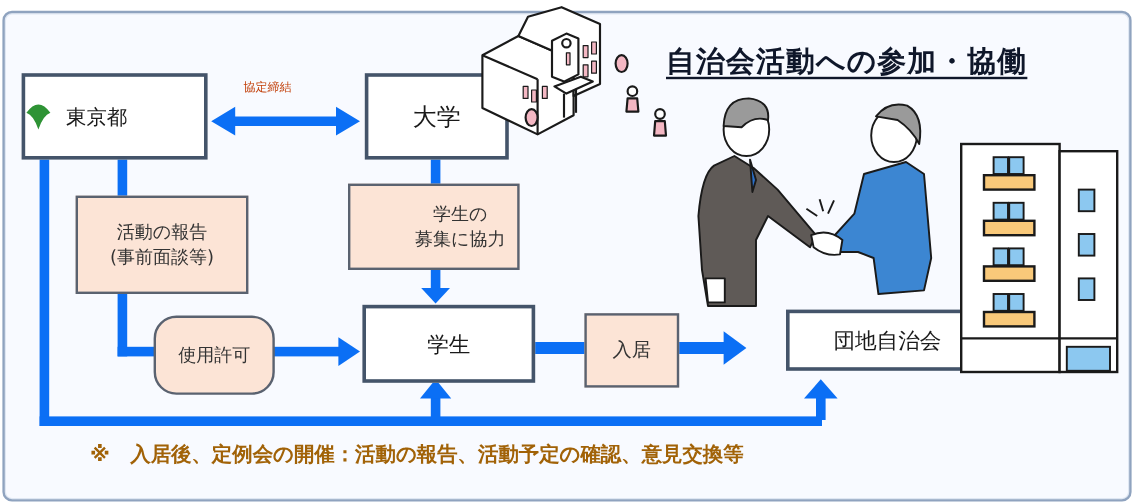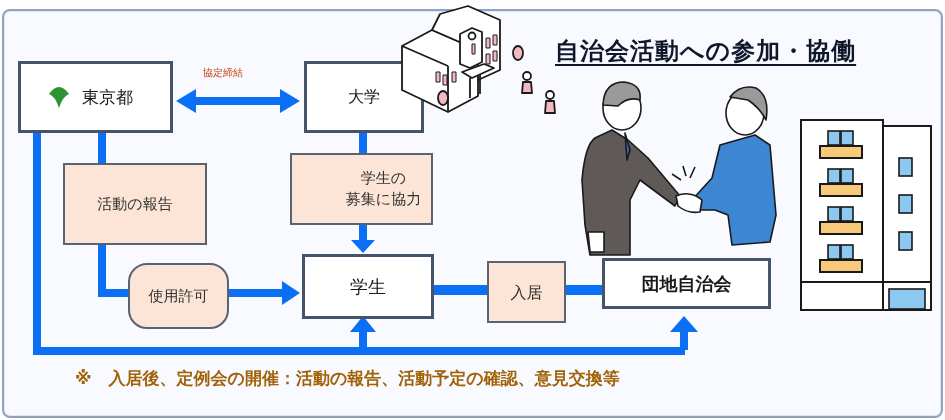--- a/index.html
+++ b/index.html
@@ -41,55 +41,56 @@
     <rect x="359" y="130" width="8" height="24"></rect>
     <rect x="359" y="224" width="8" height="18"></rect>
     <polygon points="351,240 363,253 375,240"></polygon>
 
     <rect x="420" y="285" width="68" height="10"></rect>
     <rect x="565" y="285" width="40" height="10"></rect>
     <polygon points="603,276 622,290 603,304"></polygon>
   </g>
 </svg>
 
-<div class="box" style="left:18px;top:61px;width:155px;height:72px;justify-content:flex-start;padding-left:27px;">
+<div class="box" style="left:18px;top:61px;width:155px;height:72px;justify-content:flex-start;padding-left:0;">
   <svg width="22" height="26" viewBox="0 0 22 26" style="position:static;margin-right:12px;">
     <path d="M1,10 Q11,-4 21,10 Q15,12 11,24 Q7,12 1,10 Z" fill="#2e9335"></path>
   </svg>
   <span style="font-size:17px;">東京都</span>
 </div>
 
 <span class="lbl" style="left:203px;top:66px;">協定締結</span>
 
 <div class="box" style="left:304px;top:61px;width:120px;height:72px;">
-  <span style="font-size:16px;">大学</span>
+  <span style="font-size:20px;">大学</span>
 </div>
 
 <div class="pbox" style="left:63px;top:163px;width:144px;height:82px;flex-direction:column;">
   <span>活動の報告</span>
+  <span>(事前面談等)</span>
 </div>
 
 <div class="pbox" style="left:290px;top:153px;width:143px;height:72px;flex-direction:column;padding-left:44px;">
   <span>学生の</span>
   <span>募集に協力</span>
 </div>
 
 <div class="pbox" style="left:128px;top:263px;width:101px;height:66px;border-radius:19px;">
   <span>使用許可</span>
 </div>
 
-<div class="box" style="left:302px;top:254px;width:132px;height:65px;">
+<div class="box" style="left:302px;top:254px;width:144px;height:65px;">
   <span style="font-size:18px;">学生</span>
 </div>
 
 <div class="pbox" style="left:487px;top:261px;width:79px;height:62px;font-family:Liberation Serif, serif;">
   <span style="font-size:16px;">入居</span>
 </div>
 
-<div class="box" style="left:602px;top:258px;width:169px;height:51px;font-weight:bold;">
+<div class="box" style="left:655px;top:258px;width:169px;height:51px;">
   <span style="font-size:18px;">団地自治会</span>
 </div>
 
 <div class="title">自治会活動への参加・協働</div>
 
 <svg width="945" height="420" style="pointer-events:none;">
   <g stroke="#1a1a1a" stroke-width="1.8" fill="#ffffff" stroke-linejoin="round">
     <polygon points="402,46 432,30 478,50 478,96 448,112 402,90"></polygon>
     <polygon points="432,30 440,14 468,6 500,20 500,70 478,80 478,50"></polygon>
     <polygon points="460,34 472,28 482,32 482,62 470,68 460,64"></polygon>

